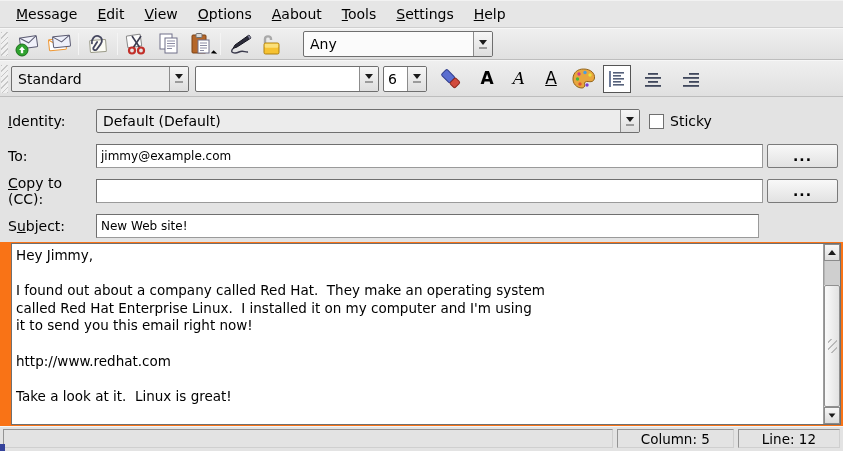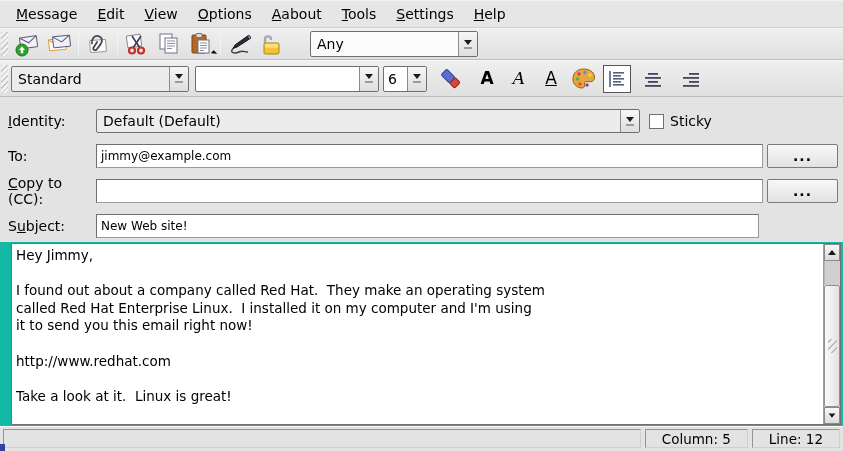--- a/index.html
+++ b/index.html
@@ -3,21 +3,21 @@
 <meta charset="utf-8">
 <style>
   * { box-sizing: border-box; margin: 0; padding: 0; }
   html,body { width:843px; height:451px; }
   body {
     font-family: "DejaVu Sans", "Liberation Sans", sans-serif;
     font-size: 14px; color:#000;
     background:#e3e3e3; overflow:hidden;
   }
   .window { width:843px; height:451px; display:flex; flex-direction:column;
-            background:#14b8a6; border-top:1px solid #f2f2f2; position:relative;}
+            background:#f97316; border-top:1px solid #f2f2f2; position:relative;}
 
   
   .menubar { height:27px; display:flex; align-items:center; padding-left:6px;
              background:#e6e6e6; border-bottom:1px solid #cfcfcf; flex:0 0 auto;}
   .menu-item { padding:3px 10px; cursor:default; }
   .accel { text-decoration:underline; }
 
   
   .toolbar { display:flex; align-items:center; flex:0 0 auto;
              background:linear-gradient(#efefef,#e0e0e0);
@@ -87,21 +87,21 @@
               display:flex; align-items:center; justify-content:center; }
   .sb-grip { width:9px; height:14px;
              background:repeating-linear-gradient(135deg,transparent 0 2px,#b9b9b9 2px 3px,transparent 3px 5px); }
 
   
   .statusbar { height:25px; flex:0 0 auto; display:flex; align-items:center;
                gap:4px; padding:2px 3px 3px 3px; background:#e3e3e3;
                border-top:1px solid #f5f5f5; font-size:13.5px; }
   .status-panel { height:19px; border:1px solid #949494; border-bottom-color:#cfcfcf;
                   border-right-color:#cfcfcf; display:flex; align-items:center;
-                  justify-content:center; padding:0 16px; }
+                  justify-content:center; padding:0 23px; }
   .status-main { flex:1; }
   .blue-corner { position:absolute; left:0; bottom:0; width:5px; height:7px; background:#35429b; }
 </style>
 </head>
 <body>
 
 <div class="window">
 
   <div class="menubar">
     <div class="menu-item"><span class="accel">M</span><span>essage</span></div>
@@ -201,21 +201,21 @@
     </div>
 
     <div class="tbtn">
       <svg width="26" height="26" viewBox="0 0 26 26">
         <path d="M6 12 L6 8 C6 4.5 12 4.5 12 8 L12 9" fill="none" stroke="#a9a9a9" stroke-width="2.4"></path>
         <rect x="5" y="12" width="15" height="11" rx="1.5" fill="#f6c231" stroke="#ad8012"></rect>
         <rect x="5.8" y="12.8" width="13.4" height="4" rx="1" fill="#fbe07a"></rect>
       </svg>
     </div>
 
-    <div class="combo" style="width:168px; margin-left:22px;">
+    <div class="combo" style="width:190px; margin-left:15px;">
       <span class="combo-text">Any</span>
       <span class="combo-btn">
           <span class="tri"></span>
           <span class="combo-dash"></span>
         </span>
     </div>
   </div>
 
   <div class="toolbar toolbar-format">
     <div class="grip"></div>

